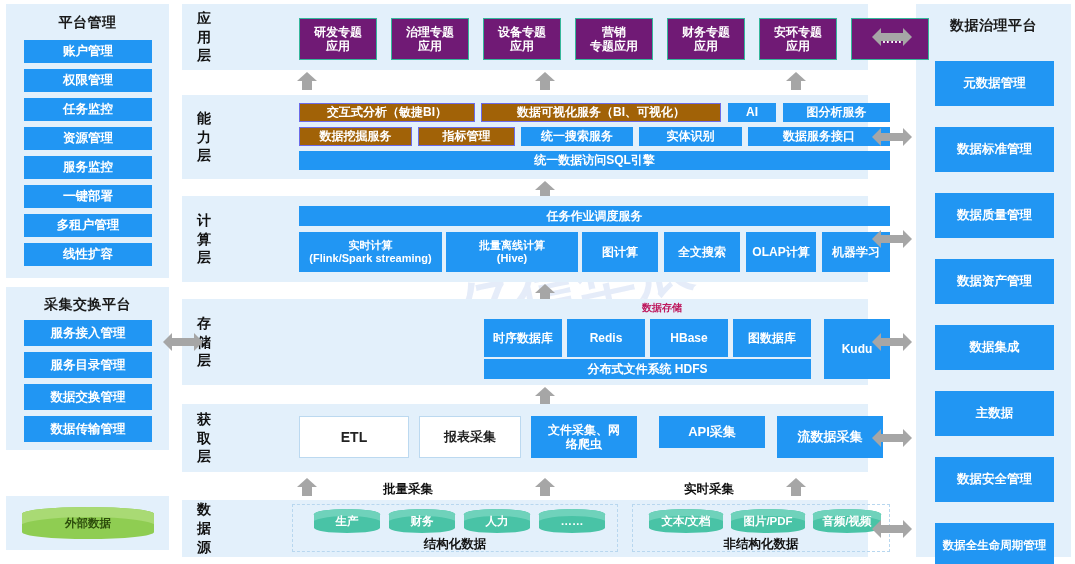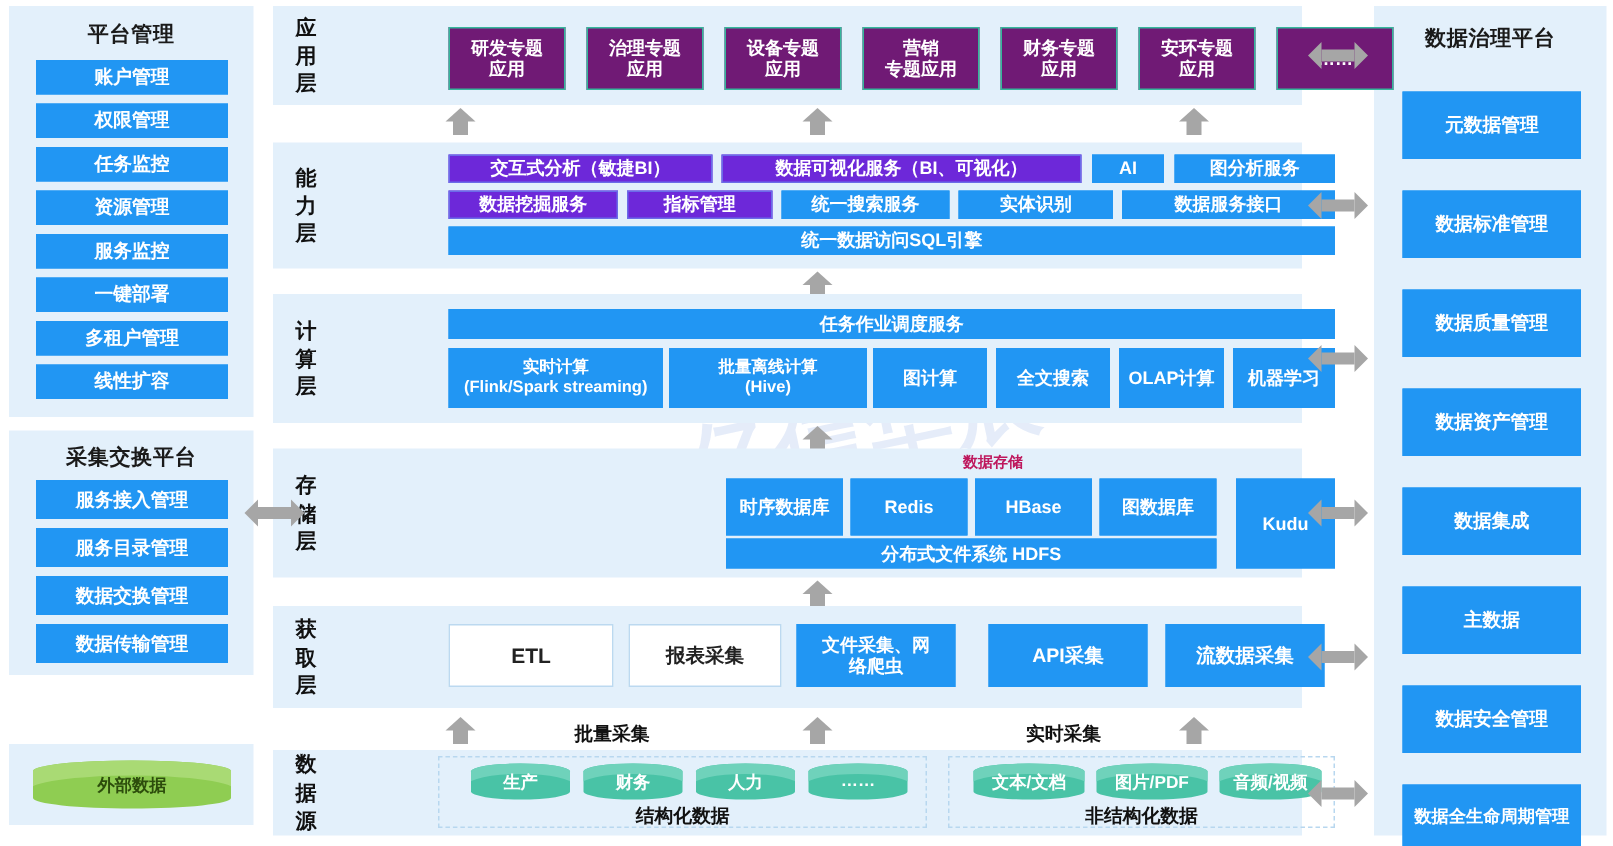--- a/index.html
+++ b/index.html
@@ -66,21 +66,21 @@
     position: absolute;
     display: flex;
     align-items: center;
     justify-content: center;
     text-align: center;
     font-weight: bold;
     line-height: 1.2;
     font-size: 12px;
   }
   .box.teal   { background: #701a75; color: #fff; border: 1px solid #35b79b; }
-  .box.purple { background: #6d28d9; color: #fff; border: 1px solid #6b6be8; }
+  .box.purple { background: #a16207; color: #fff; border: 1px solid #6b6be8; }
   .box.blue   { background: #2196f3; color: #fff; border: 1px solid #2196f3; }
   .box.white  { background: #ffffff; color: #222; border: 1px solid #bcd9f0; }
 
   
   .cyl {
     position: absolute;
     border-radius: 50% / 22%;
     display: flex;
     align-items: center;
     justify-content: center;
@@ -354,21 +354,21 @@
       <div class="box white" style="left:73px; top:12px; width:110px; height:42px; font-size:14px;">
           <span>ETL</span>
         </div>
       <div class="box white" style="left:193px; top:12px; width:102px; height:42px; font-size:13px;">
           <span>报表采集</span>
         </div>
       <div class="box blue" style="left:305px; top:12px; width:106px; height:42px;">
           <span style="white-space:pre-line">文件采集、网
 络爬虫</span>
         </div>
-      <div class="box blue" style="left:433px; top:12px; width:106px; height:42px; font-size:13px;">
+      <div class="box blue" style="left:433px; top:12px; width:106px; height:32px; font-size:13px;">
           <span>API采集</span>
         </div>
       <div class="box blue" style="left:551px; top:12px; width:106px; height:42px; font-size:13px;">
           <span>流数据采集</span>
         </div>
     </div>
   </div>
 
   <div class="arrow-up" style="left:307px; top:478px;">
       <div class="head"></div>

